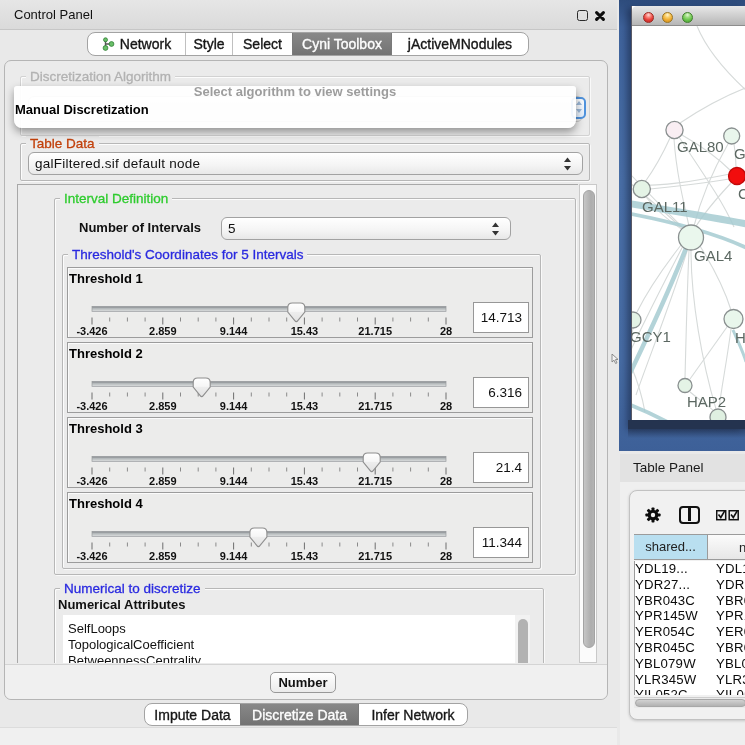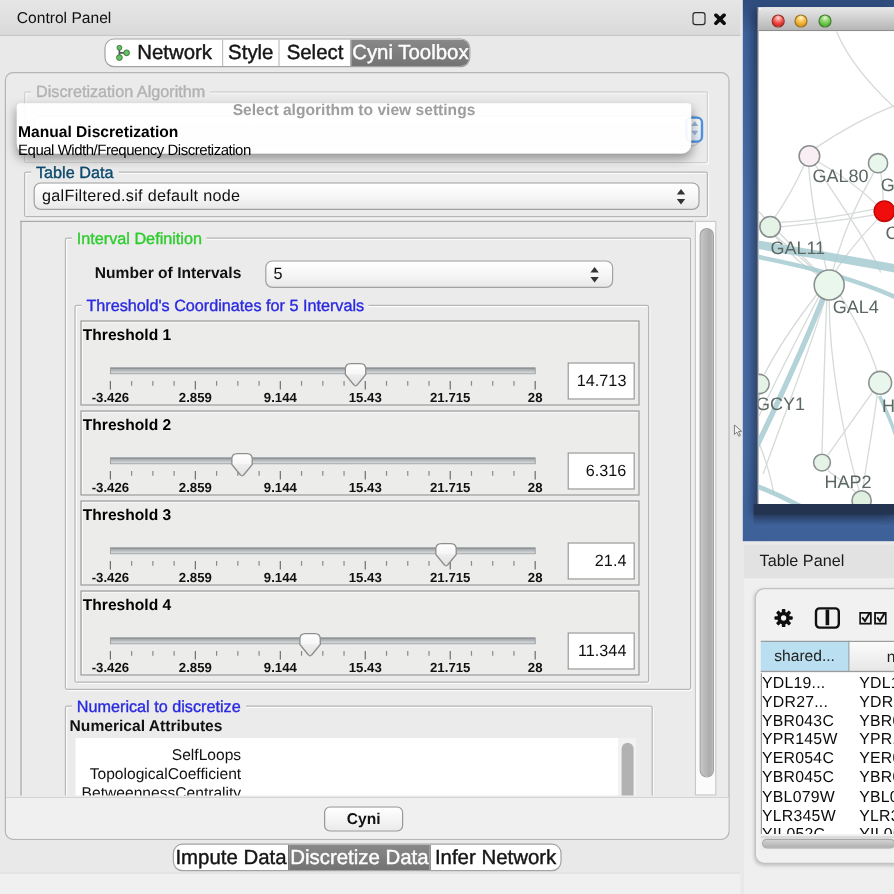--- a/index.html
+++ b/index.html
@@ -7,21 +7,21 @@
 body { font-family:"Liberation Sans", sans-serif; background:#e9e9e9; position:relative; }
 .abs { position:absolute; }
 
 #titlebar { left:0; top:0; width:617px; height:30px;
   background:linear-gradient(#e6e6e6,#dadada); border-bottom:1px solid #c6c6c6; }
 #titlebar .t { position:absolute; left:14px; top:7px; font-size:13px; color:#111; }
 #floatico { position:absolute; left:577px; top:10px; width:10.5px; height:10.5px;
   border:1.7px solid #2a2a2a; border-radius:2.5px; }
 
 .seg { display:flex; border:1px solid #a3a3a3; border-radius:8px; overflow:hidden;
-  background:#fff; font-size:17px; color:#161616; -webkit-text-stroke:0.35px currentColor; }
+  background:#fff; font-size:14px; color:#161616; -webkit-text-stroke:0.35px currentColor; }
 .seg > div { display:flex; align-items:center; justify-content:center; white-space:nowrap; }
 .seg > div + div { border-left:1px solid #c0c0c0; }
 .seg .sel { background:linear-gradient(#888888,#737373); color:#fdfdfd; border-left:1px solid #7a7a7a !important; }
 .seg .sel + div { border-left:1px solid #7a7a7a; }
 
 #panel { left:4px; top:60px; width:604px; height:640px; background:#ebebeb;
   border:1px solid #b5b5b5; border-radius:7px; }
 .groupbox { position:absolute; border:1px solid #b7b7b7; border-radius:2px;
   box-shadow:inset 1px 1px 0 rgba(255,255,255,.85), 1px 1px 0 rgba(255,255,255,.7); }
 .gtitle { position:absolute; top:-8.5px; left:5px; background:#ebebeb; padding:0 4px;
@@ -102,37 +102,38 @@
     <svg width="13" height="14" viewBox="0 0 13 14" style="margin-right:5px;">
       <path d="M3.5 3 V11 M3.5 7 H9" stroke="#555" stroke-width="1.4" fill="none"></path>
       <circle cx="3.5" cy="2.8" r="2" fill="#6abf69" stroke="#2e7d32" stroke-width="0.8"></circle>
       <circle cx="3.5" cy="11" r="2.4" fill="#6abf69" stroke="#2e7d32" stroke-width="0.8"></circle>
       <circle cx="9.5" cy="7" r="2.4" fill="#6abf69" stroke="#2e7d32" stroke-width="0.8"></circle>
     </svg>
     Network</div>
   <div style="width:47px;">Style</div>
   <div style="width:60px;">Select</div>
   <div class="sel" style="width:99px;">Cyni Toolbox</div>
+  <div style="width:137px;">jActiveMNodules</div>
 </div>
 
 <div class="abs" id="panel"></div>
 
 <div class="groupbox" style="left:20px; top:76px; width:570px; height:60px; border-color:#d2d2d2;">
   <div class="gtitle" style="color:#b2b2b2;">Discretization Algorithm</div>
 </div>
 <div class="combo" style="left:28px; top:96px; width:555px; height:26px; opacity:0.5;"></div>
 <div class="abs" style="left:571px; top:97px; width:15px; height:22px; border:2.5px solid #5093dd; border-radius:5px; background:linear-gradient(#fdfeff,#e3eefb); z-index:5;">
   <svg width="12" height="16" viewBox="0 0 12 16" style="position:absolute;left:0;top:0;">
     <path d="M6 2 L9 6 H3 Z" fill="#9bb8d8"></path>
       <path d="M6 14 L3 10 H9 Z" fill="#9bb8d8"></path>
   </svg>
 </div>
 
 <div class="groupbox" style="left:20px; top:143px; width:570px; height:38px;">
-  <div class="gtitle" style="color:#0c4a6e;">Table Data</div>
+  <div class="gtitle" style="color:#c2410c;">Table Data</div>
 </div>
 <div class="combo" style="left:28px; top:152px; width:555px; height:23px;">
   <span class="txt">galFiltered.sif default node</span>
   <svg class="arr" width="11" height="15" viewBox="0 0 11 15">
     <path d="M5.5 1 L9 5.6 H2 Z" fill="#333"></path>
       <path d="M5.5 14 L2 9.4 H9 Z" fill="#333"></path>
   </svg>
 </div>
 
 <div class="abs" id="vp">
@@ -341,31 +342,31 @@
           <text x="364.0" y="41" text-anchor="middle" font-size="11" font-weight="bold" fill="#111" font-family="Liberation Sans, sans-serif">28</text>
     </svg>
     <div class="vbox">11.344</div>
   </div>
 
   <div class="groupbox" style="left:36px; top:403px; width:490px; height:120px;">
     <div class="gtitle" style="color:#2a2ae0;">Numerical to discretize</div>
   </div>
   <div class="abs" style="left:40px; top:412px; font-size:13px; font-weight:bold; color:#111;">Numerical Attributes</div>
   <div class="abs" style="left:45px; top:430px; width:452px; height:200px; background:#fff;"></div>
-  <div class="abs" style="left:50px; top:436px; font-size:13px; color:#111; line-height:16px;text-align:right;">SelfLoops<br>TopologicalCoefficient<br>BetweennessCentrality</div>
+  <div class="abs" style="left:50px; top:436px; font-size:13px; color:#111; line-height:16px;">SelfLoops<br>TopologicalCoefficient<br>BetweennessCentrality</div>
   <div class="abs" style="left:497px; top:430px; width:15px; height:200px; background:#f2f2f2;"></div>
   <div class="abs" style="left:500px; top:434px; width:10px; height:190px; border-radius:5px; background:#b2b2b2;"></div>
 </div>
 </div>
 <div class="abs" id="vscroll">
     <div id="vthumb"></div>
   </div>
 
 <div class="abs" id="applybar">
-    <div id="applybtn">Cyni</div>
+    <div id="applybtn">Number</div>
   </div>
 <div class="abs seg" style="left:144px; top:703px; height:23px;">
   <div style="width:95px;">Impute Data</div>
   <div class="sel" style="width:118px;">Discretize Data</div>
   <div style="width:109px;">Infer Network</div>
 </div>
 <div class="abs" id="botstrip"></div>
 
 <div class="abs" id="desktop"></div>
 <div class="abs" style="left:628px; top:420px; width:117px; height:9px; background:#24334f; z-index:2;"></div>
@@ -487,14 +488,13 @@
     </div>
 </div>
 
 <svg class="abs" style="left:611px; top:354px;" width="9" height="11" viewBox="0 0 9 11">
   <path d="M1 0 L1 8 L3 6.2 L4.6 9.5 L6 8.8 L4.4 5.6 L7 5.4 Z" fill="#f2f2f2" stroke="#777" stroke-width="0.8"></path>
 </svg>
 
 <div class="abs" id="popup">
   <div class="p1">Select algorithm to view settings</div>
   <div class="p2">Manual Discretization</div>
-  <div class="p3">Equal Width/Frequency Discretization</div>
 </div>
 
 </body></html>

